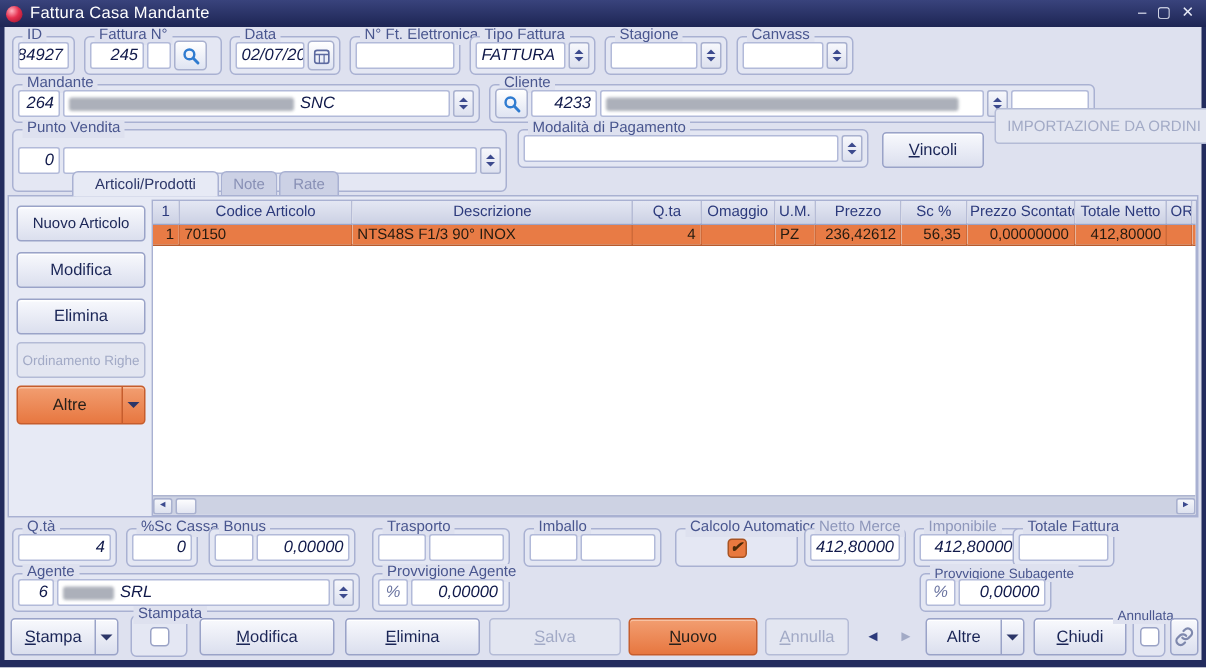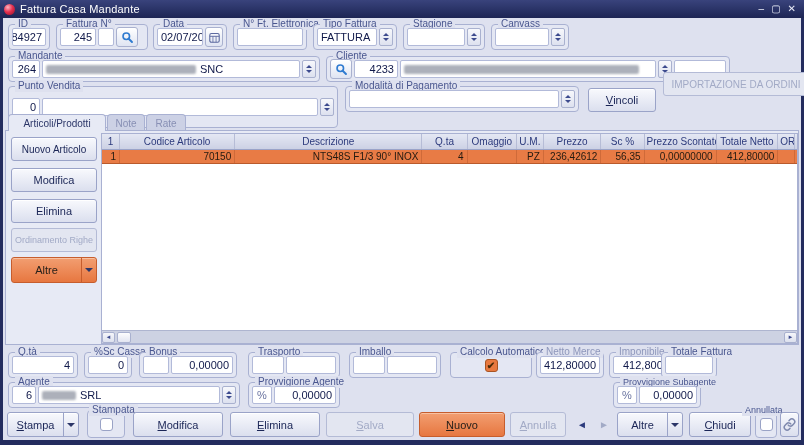--- a/index.html
+++ b/index.html
@@ -12,21 +12,21 @@
     background:radial-gradient(circle at 35% 30%, #ffb3c0 0%, #e6304f 45%, #8d0f2a 100%); margin-right:5px; }
   .title-text { font-size:11px; font-weight:normal; letter-spacing:.2px; }
   .win-btns { margin-left:auto; display:flex; gap:7px; align-items:center; padding-right:4px; }
   .win-btn { color:#e8ebf7; font-size:10px; line-height:10px; cursor:default; }
   .content { position:absolute; left:3px; top:18px; width:798px; height:422px; background:#dee1ef; }
 
   .gb { position:absolute; border:1px solid #a9b1d2; border-radius:4px; background:#e4e7f3; }
   .gb .lbl { position:absolute; top:-7px; left:6px; background:#dee1ef; padding:0 3px; font-size:10px;
     line-height:12px; color:#49568f; white-space:nowrap; }
   .gb .lbl.dim { color:#8e97bb; }
-  .row { position:absolute; left:3px; right:3px; top:3px; bottom:3px; display:flex; align-items:center; gap:2px; }
+  .row { position:absolute; left:3px; right:3px; top:3px; bottom:3px; display:flex; align-items:center; gap:2px;font-style:italic; }
   .inp { background:#fff; border:1px solid #b2badad9; border:1px solid #b2bad9; border-radius:2px; height:18px;
     font-size:11px; color:#10194a; padding:0 3px; display:flex; align-items:center; overflow:hidden; white-space:nowrap; }
   .num { justify-content:flex-end; }
   .grow { flex:1 1 auto; }
   .spin { width:14px; height:18px; background:linear-gradient(#f7f8fc,#dde1ef); border:1px solid #a9b1cf;
     border-radius:2px; display:flex; flex-direction:column; align-items:center; justify-content:center; gap:2px; flex:0 0 auto; }
   .spin i { width:0; height:0; border-left:3px solid transparent; border-right:3px solid transparent; display:block; }
   .spin .up { border-bottom:3px solid #3c4a8e; }
   .spin .dn { border-top:3px solid #3c4a8e; }
   .tool { height:20px; border:1px solid #a9b1cf; border-radius:3px; background:linear-gradient(#ffffff,#dfe4f2);
@@ -37,34 +37,34 @@
     color:#1a2556; font-size:11px; display:flex; align-items:center; justify-content:center; box-shadow:inset 0 1px 0 #fff; }
   .btn.disabled { color:#a2aac6; background:#e3e6f1; box-shadow:none; border-color:#b4bbd6; }
   .btn.orange { background:linear-gradient(#f29e71,#e77740); border-color:#c65d2d; color:#27201a; box-shadow:inset 0 1px 0 #f8c1a2; }
   .split { display:flex; align-items:stretch; padding:0; }
   .split .main { flex:1; display:flex; align-items:center; justify-content:center; }
   .split .arrow { width:15px; border-left:1px solid #9aa3c8; display:flex; align-items:center; justify-content:center; }
   .split.orange .arrow { border-left-color:#c65d2d; }
   .caret { width:0; height:0; border-left:4px solid transparent; border-right:4px solid transparent; border-top:4px solid #2c3668; }
 
   .tab { position:absolute; top:96px; height:17px; border:1px solid #a9b1d2; border-bottom:none;
-    border-radius:4px 4px 0 0; display:flex; align-items:center; justify-content:center; font-size:10px; }
+    border-radius:4px 4px 0 0; display:flex; align-items:center; justify-content:center; font-size:10px;margin-left:40px; }
   .tab.active { background:#e7eaf5; color:#2c3668; z-index:3; }
   .tab.inactive { background:#ccd1e5; color:#8890b5; z-index:1; }
   .panel { position:absolute; left:2px; top:112px; width:794px; height:215px; background:#e7eaf5;
     border:1px solid #a9b1d2; z-index:2; }
 
   .grid-wrap { position:absolute; left:95px; top:2px; width:697px; height:211px; background:#fff;
     border:1px solid #a9b1d2; overflow:hidden; }
   table.grid { border-collapse:collapse; table-layout:fixed; width:734px; }
   table.grid th { background:linear-gradient(#e4e7f3,#ccd1e4); border-right:1px solid #b6bcd6; border-bottom:1px solid #9aa3c8;
     font-size:10px; font-weight:normal; color:#2c3a7c; height:15px; padding:0 2px; overflow:hidden; white-space:nowrap; }
   table.grid td { background:#e87b45; border-right:1px solid #cf6a39; border-top:1px solid #b95a2c; border-bottom:1px solid #b95a2c;
     font-size:10px; color:#241a10; height:14px; padding:0 3px; overflow:hidden; white-space:nowrap; }
-  td.l,th.l { text-align:right; } td.r { text-align:right; }
+  td.l,th.l { text-align:left; } td.r { text-align:right; }
   .hscroll { position:absolute; left:0; bottom:0; width:695px; height:13px; background:#cdd2e3;
     border-top:1px solid #aeb5d0; display:flex; align-items:center; }
   .sbtn { width:13px; height:11px; background:linear-gradient(#f5f6fa,#dde1ee); border:1px solid #a9b1cf;
     border-radius:2px; font-size:6px; color:#3c4a8e; display:flex; align-items:center; justify-content:center; }
   .sthumb { width:14px; height:11px; margin-left:2px; background:linear-gradient(#fdfdfe,#e2e5f1);
     border:1px solid #a9b1cf; border-radius:2px; }
   .sright { margin-left:auto; }
 
   .chk { width:13px; height:13px; border:1px solid #9aa3c6; border-radius:3px; background:#fff; }
   .chk.on { background:#e8793f; border-color:#a85423; color:#4a2a08; display:flex; align-items:center; justify-content:center;
@@ -332,21 +332,21 @@
       <div class="row">
           <div class="inp num grow">412,80000</div>
         </div>
     </div>
     <div class="gb" style="left:606px;top:334px;width:74px;height:26px">
       <span class="lbl dim">Imponibile</span>
       <div class="row">
           <div class="inp num grow">412,80000</div>
         </div>
     </div>
-    <div class="gb" style="left:658px;top:334px;width:56px;height:26px">
+    <div class="gb" style="left:672px;top:334px;width:68px;height:26px">
       <span class="lbl">Totale Fattura</span>
       <div class="row">
           <div class="inp num grow"></div>
         </div>
     </div>
 
     <div class="gb" style="left:5px;top:364px;width:232px;height:26px">
       <span class="lbl">Agente</span>
       <div class="row">
         <div class="inp num" style="width:24px">6</div>

